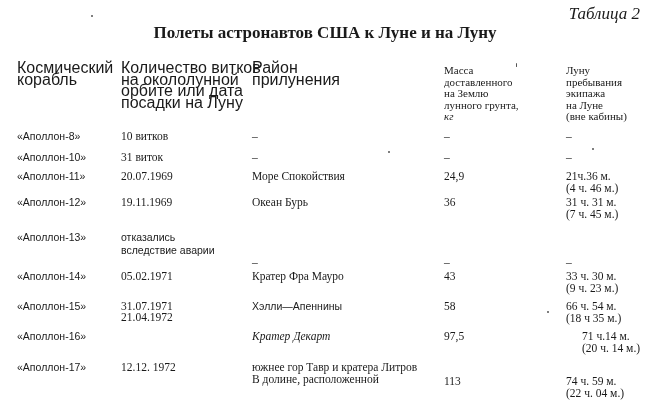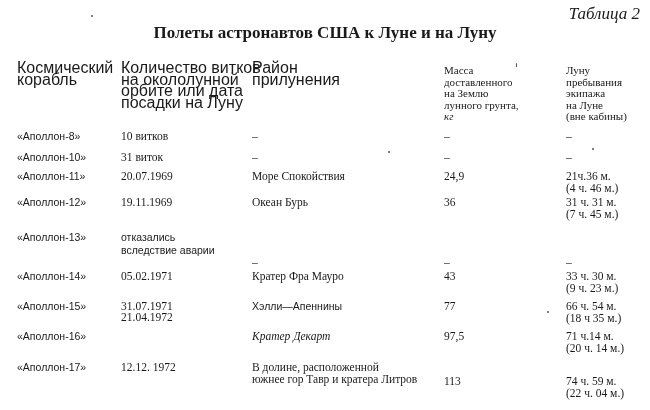--- a/index.html
+++ b/index.html
@@ -121,44 +121,44 @@
   <div class="cell c5" style="top:270px;">
     <div>33 ч. 30 м.</div>
     <div>(9 ч. 23 м.)</div>
   </div>
 </div>
 
 <div>
   <div class="cell sans c1" style="top:300px;">«Аполлон-15»</div>
   <div class="cell c2" style="top:300px;">31.07.1971</div>
   <div class="cell sans c3" style="top:300px;">Хэлли—Апеннины</div>
-  <div class="cell c4" style="top:300px;">77</div>
+  <div class="cell c4" style="top:300px;">58</div>
   <div class="cell c5" style="top:300px;">
     <div>66 ч. 54 м.</div>
     <div>(18 ч 35 м.)</div>
   </div>
 </div>
 
 <div>
   <div class="cell sans c1" style="top:330px;">«Аполлон-16»</div>
   <div class="cell c2" style="top:311px;">21.04.1972</div>
   <div class="cell c3" style="top:330px;font-style:italic;">Кратер Декарт</div>
   <div class="cell c4" style="top:330px;">97,5</div>
-  <div class="cell c5" style="top:330px;">
+  <div class="cell c5" style="top:330px;margin-left:16px;">
     <div>71 ч.14 м.</div>
     <div>(20 ч. 14 м.)</div>
   </div>
 </div>
 
 <div>
   <div class="cell sans c1" style="top:361px;">«Аполлон-17»</div>
   <div class="cell c2" style="top:361px;">12.12. 1972</div>
   <div class="cell c3" style="top:361px;">
+    <div>южнее гор Тавр и кратера Литров</div>
     <div>В долине, расположенной</div>
-    <div>южнее гор Тавр и кратера Литров</div>
   </div>
   <div class="cell c4" style="top:375px;">113</div>
   <div class="cell c5" style="top:375px;">
     <div>74 ч. 59 м.</div>
     <div>(22 ч. 04 м.)</div>
   </div>
 </div>
 
 <div class="speck" style="left:91px; top:15px;"></div>
 <div class="speck" style="left:516px; top:63px; width:1px; height:4px;"></div>

